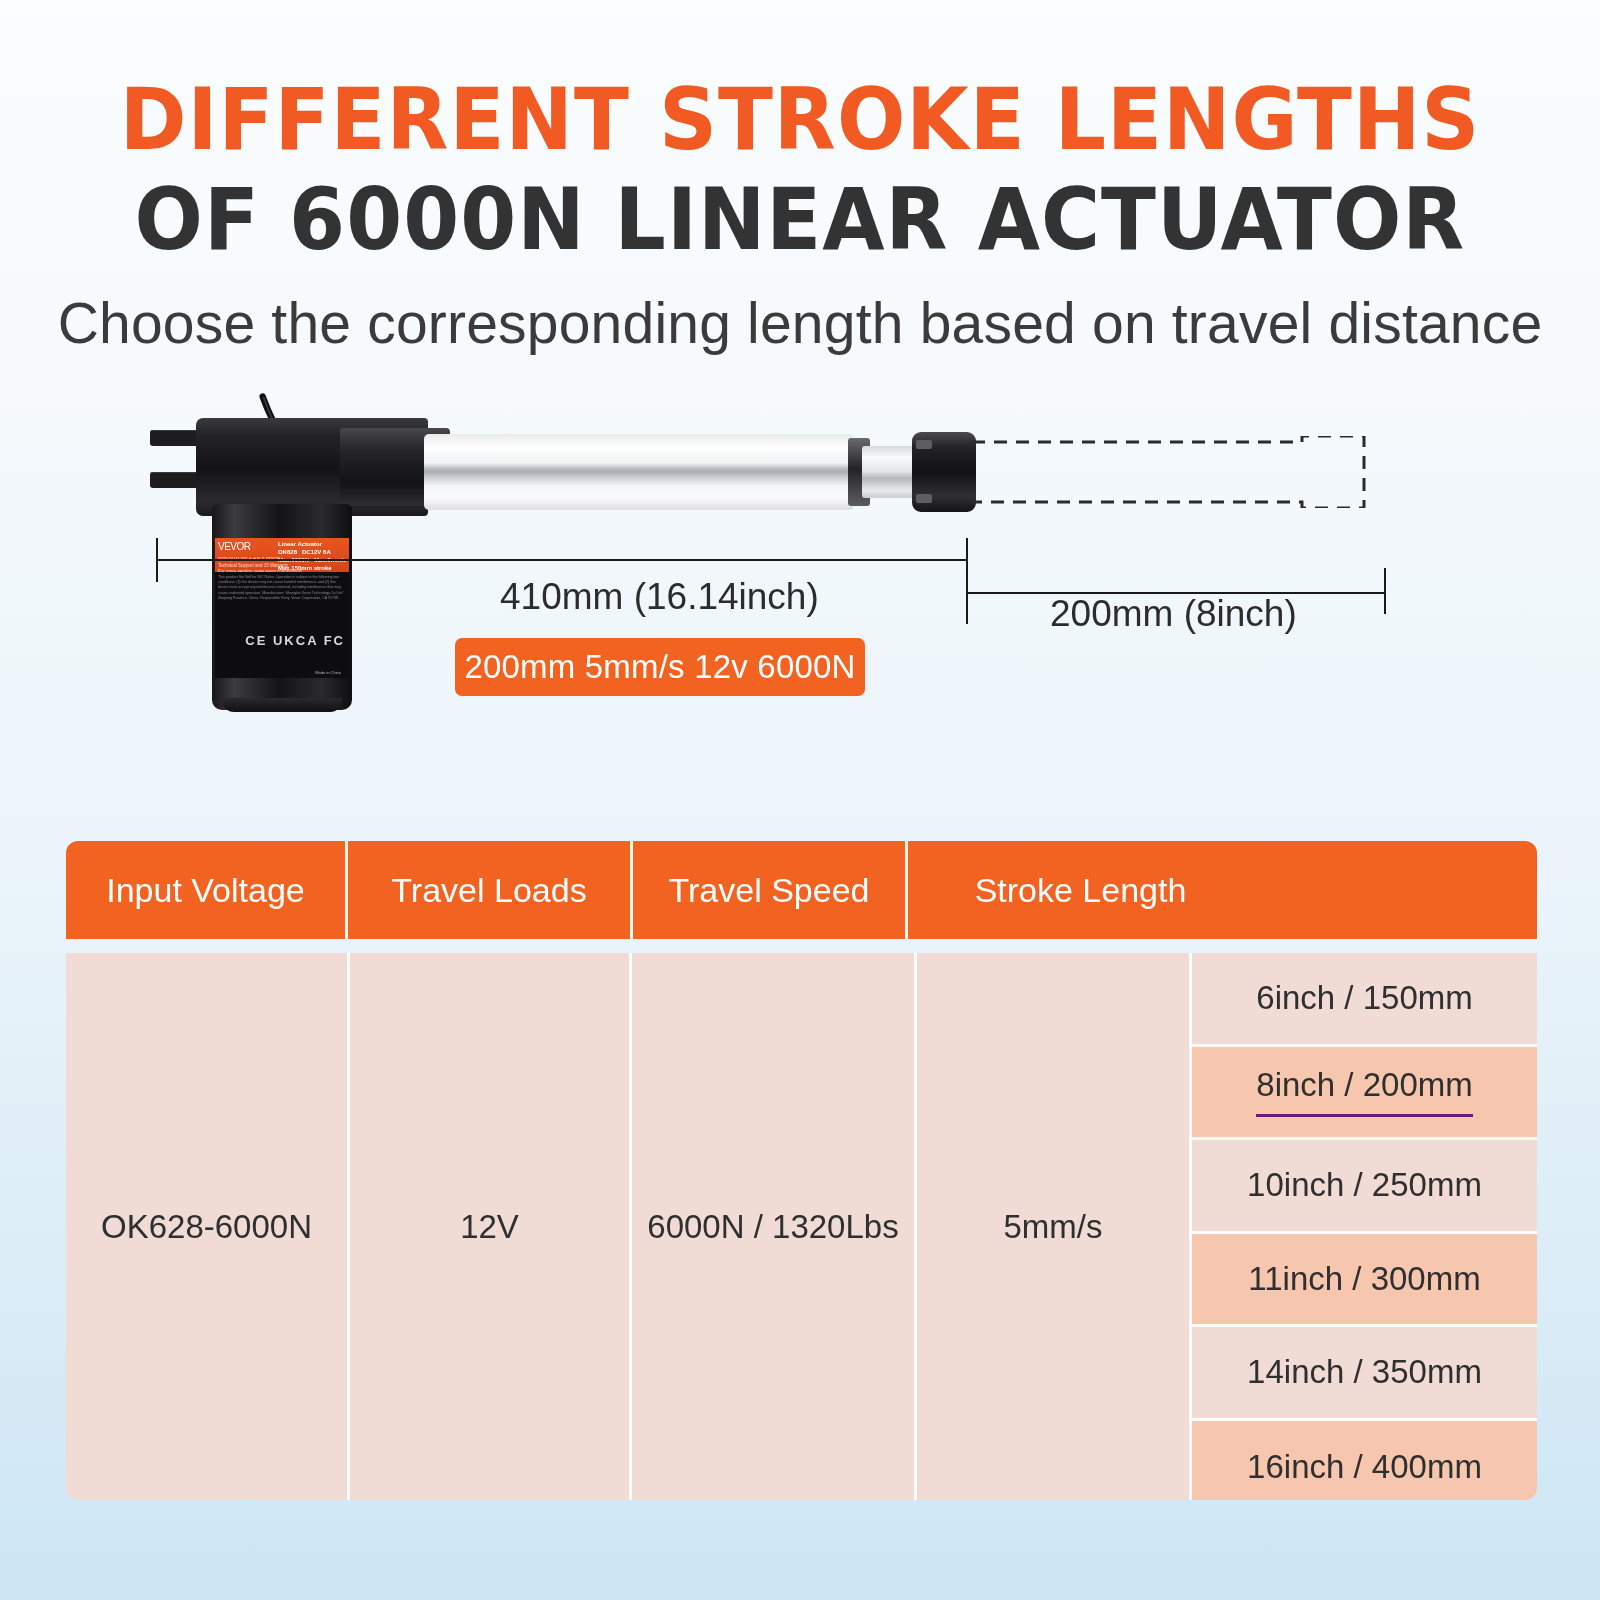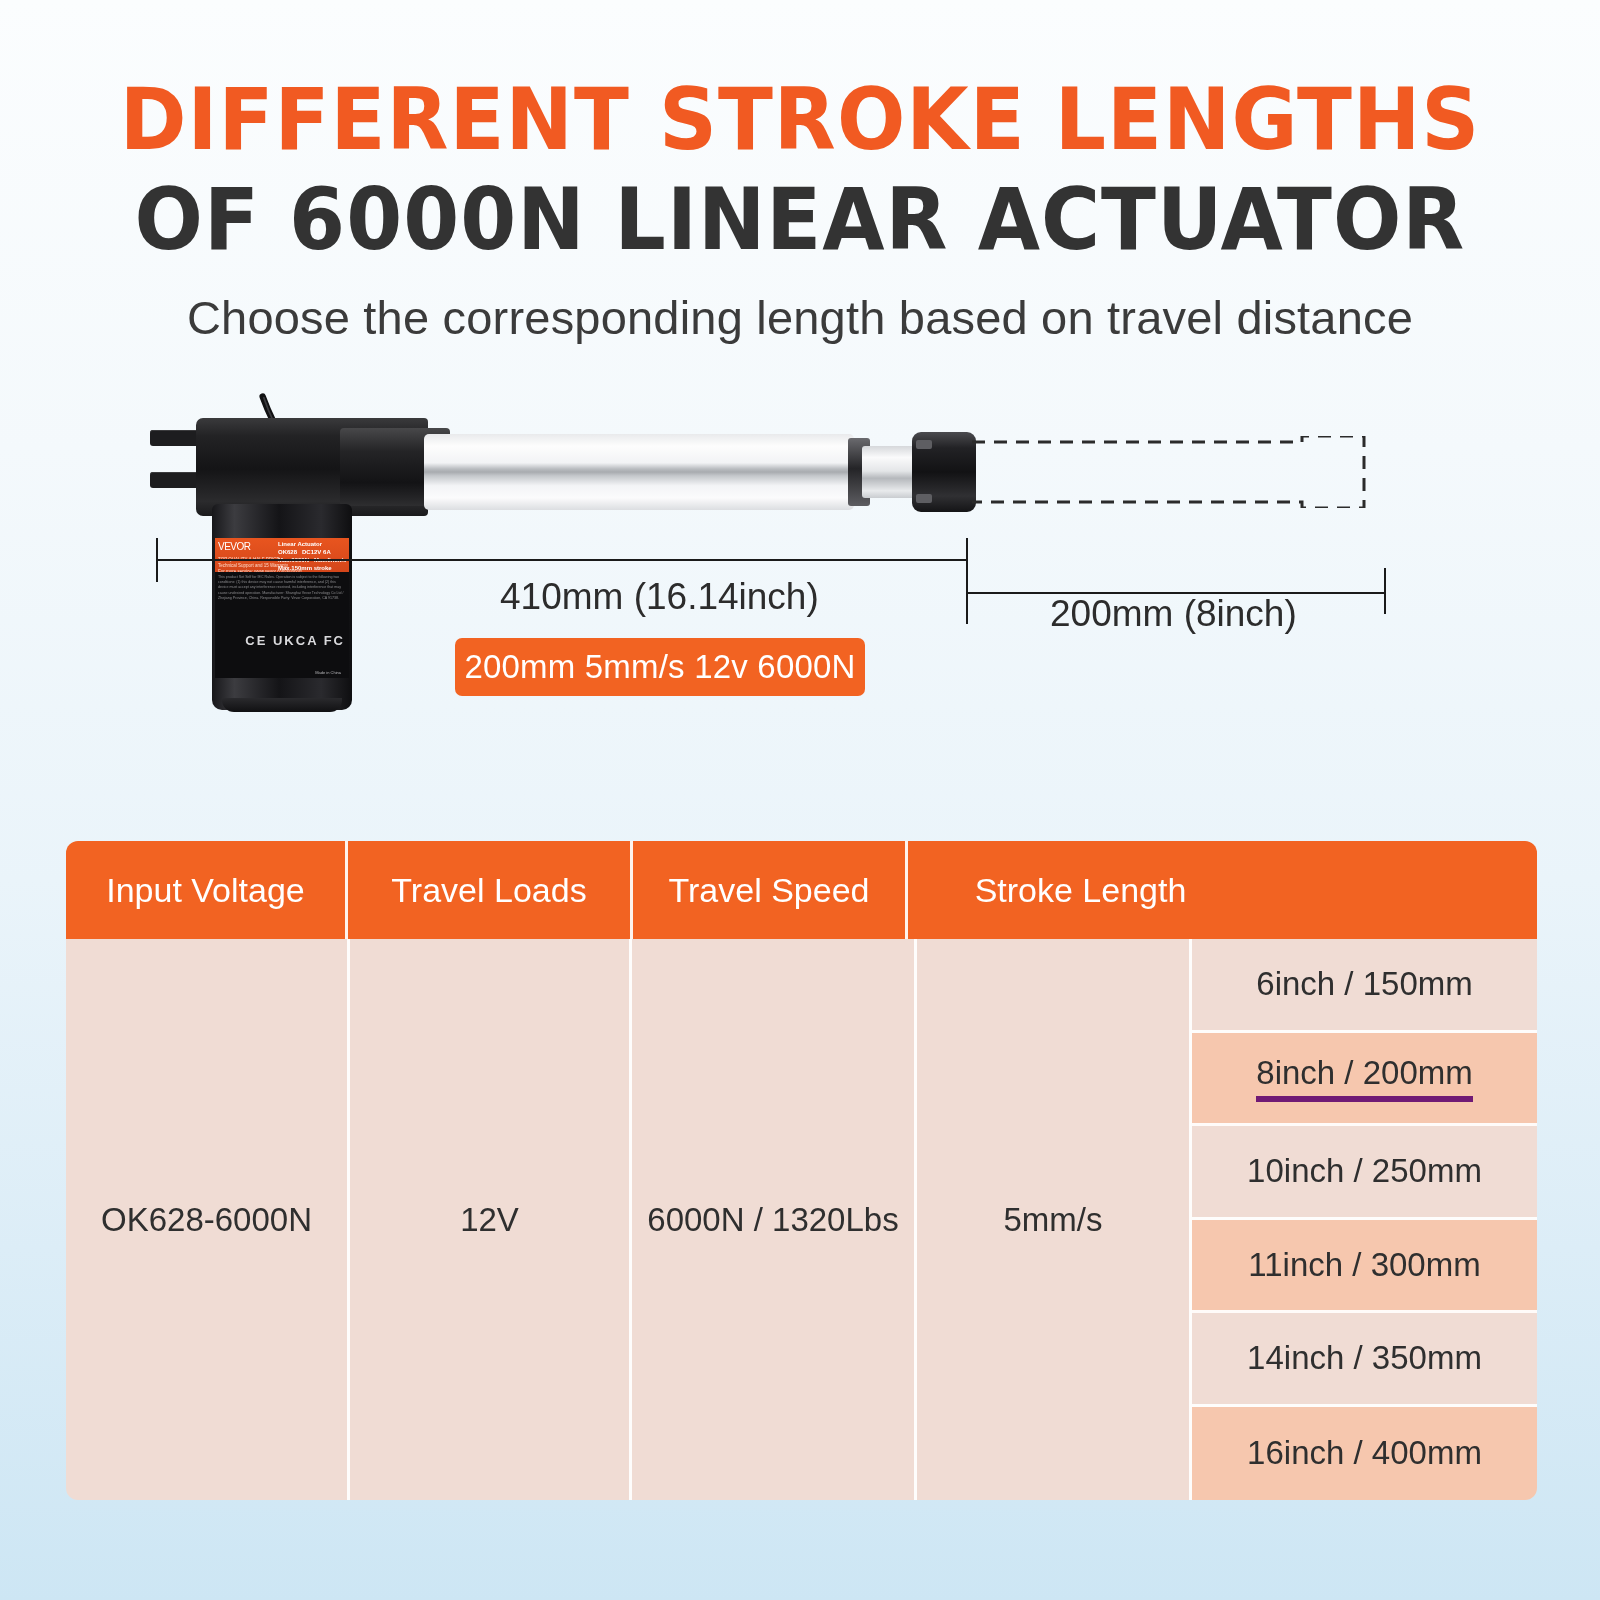--- a/index.html
+++ b/index.html
@@ -16,21 +16,21 @@
     font-family:"Liberation Sans Narrow","DejaVu Sans Condensed","Liberation Sans",sans-serif;
     font-weight:700;font-size:86px;letter-spacing:1px;line-height:1;
     color:#F15A22;margin-top:76px;transform:scaleX(1.04);
   }
   .title2{
     font-family:"Liberation Sans Narrow","DejaVu Sans Condensed","Liberation Sans",sans-serif;
     font-weight:700;font-size:86px;letter-spacing:1px;line-height:1;
     color:#333333;margin-top:14px;transform:scaleX(1.04);
   }
   .subtitle{
-    font-size:47px;color:#3b3b3b;font-weight:400;margin-top:28px;letter-spacing:.2px;
+    font-size:57px;color:#3b3b3b;font-weight:400;margin-top:28px;letter-spacing:.2px;
   }
 
   
   .product{position:absolute;left:0;top:380px;width:1600px;height:380px;}
 
   .cable{position:absolute;left:258px;top:0px;width:70px;height:95px;overflow:visible;}
 
   
   .clevis{position:absolute;background:#1d1d1f;border-radius:3px;}
   .clevis-a{left:150px;top:50px;width:78px;height:16px;
@@ -128,32 +128,32 @@
   .th{
     display:flex;align-items:center;justify-content:center;
     color:#ffffff;font-size:34px;box-sizing:border-box;
     border-right:3px solid rgba(255,255,255,.92);
   }
   .th:last-child{border-right:none;}
   .tbody{display:flex;height:561px;}
   .tcol{
     box-sizing:border-box;border-right:3px solid rgba(255,255,255,.92);
     background:#f0dcd4;display:flex;align-items:center;justify-content:center;
-    font-size:33px;color:#2f2f2f;
+    font-size:33px;color:#2f2f2f;margin-top:14px;
   }
   .tcol:last-child{border-right:none;background:transparent;display:block;}
   .stroke-cell{
     height:93.5px;display:flex;align-items:center;justify-content:center;
     font-size:33px;color:#2f2f2f;box-sizing:border-box;
     border-bottom:3px solid rgba(255,255,255,.92);
   }
   .stroke-cell:last-child{border-bottom:none;}
   .sc-light{background:#f0dcd4;}
   .sc-dark{background:#f6c7ae;}
-  .sc-sel span{border-bottom:6px solid #701a75;padding-bottom:4px;}
+  .sc-sel span{border-bottom:3px solid #701a75;padding-bottom:10px;}
 
   .col-1{width:284px;} .col-2{width:282px;} .col-3{width:285px;}
   .col-4{width:275px;} .col-5{width:345px;}
 </style>
 </head>
 <body>
 
 <div class="head-wrap">
   <div class="title1">DIFFERENT STROKE LENGTHS</div>
   <div class="title2">OF 6000N LINEAR ACTUATOR</div>

